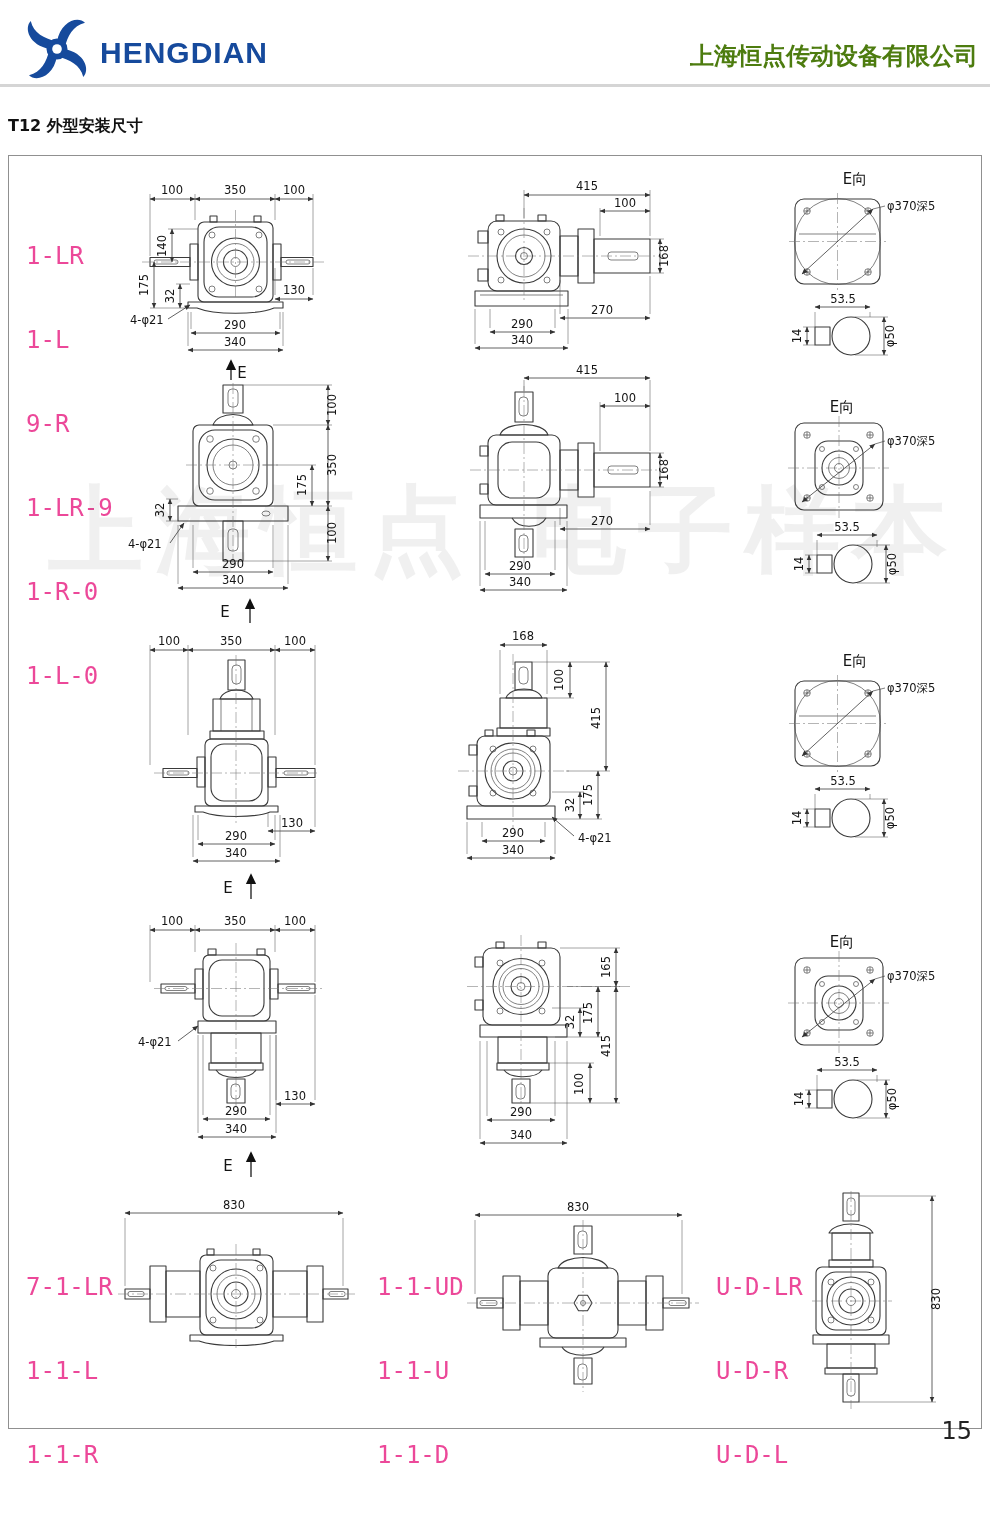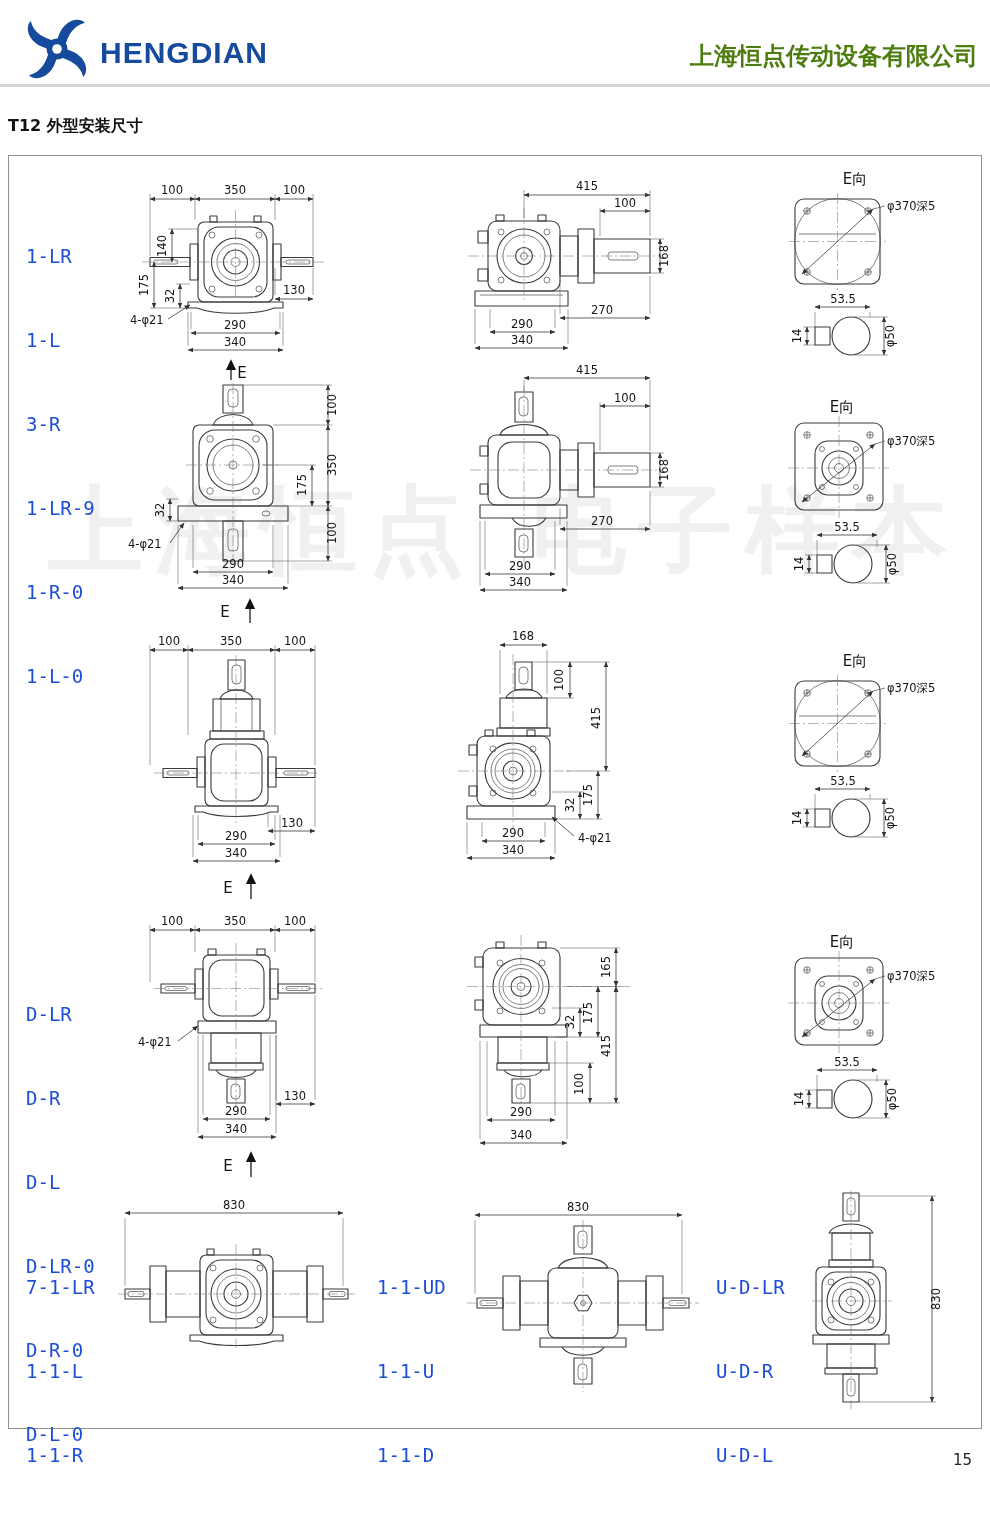--- a/index.html
+++ b/index.html
@@ -7,23 +7,23 @@
         font-family:"DejaVu Sans",sans-serif;color:#141414}
   
   .hdr-brand{position:absolute;left:100px;top:36px;font-size:30px;font-weight:600;
              color:#164a9c;letter-spacing:1px;font-family:"Liberation Sans",sans-serif}
   .hdr-company{position:absolute;right:12px;top:40px;font-size:24px;font-weight:700;color:#4d7c0f}
   .hdr-rule{position:absolute;left:0;top:84px;width:990px;height:3px;background:#d5d5d5}
   .doc-title{position:absolute;left:8px;top:116px;font-size:16px;font-weight:600;color:#111}
   .main-box{position:absolute;left:8px;top:155px;width:972px;height:1272px;border:1.5px solid #909090}
   
   .labels{position:absolute;font-family:"DejaVu Sans Mono","Liberation Mono",monospace;
-          font-size:19px;line-height:28px;color:#1d4ed8;white-space:pre}
+          font-size:24px;line-height:28px;color:#ec4899;white-space:pre}
   .note{position:absolute;left:113px;top:1392px;font-size:17.5px;font-weight:600;color:#1a1a1a;letter-spacing:1px}
-  .pageno{position:absolute;right:18px;top:1451px;font-size:15px;color:#222}
+  .pageno{position:absolute;right:18px;top:1417px;font-size:24px;color:#222}
   .watermark{position:absolute;left:48px;top:468px;z-index:3;pointer-events:none;white-space:nowrap;
              font-size:95px;font-weight:700;color:rgba(60,60,70,0.08);letter-spacing:12px}
   .watermark span{margin-right:55px}
   
   svg.drw{position:absolute;overflow:visible}
   .ol{fill:none;stroke:#3a3a3a;stroke-width:1.1;stroke-linejoin:round}
   .th{fill:none;stroke:#4a4a4a;stroke-width:.7}
   .ext{stroke:#5a5a5a;stroke-width:.55;fill:none}
   .cl{stroke:#777;stroke-width:.55;stroke-dasharray:11 3 2 3;fill:none}
   .dm{stroke:#3a3a3a;stroke-width:.8;fill:none;marker-start:url(#ar);marker-end:url(#ar)}
@@ -64,21 +64,21 @@
   <div class="hdr-rule"></div>
   <div class="doc-title">T12 外型安装尺寸</div>
   <div class="main-box"></div>
   <div class="watermark">
     <span>上海恒点</span><span>电子样本</span>
   </div>
 
   <div class="labels" style="left:26px;top:186px">
     <div>1-LR</div>
     <div>1-L</div>
-    <div>3-R</div>
+    <div>9-R</div>
     <div>1-LR-9</div>
     <div>1-R-0</div>
     <div>1-L-0</div>
   </div>
 
   <svg class="drw" style="left:128px;top:172px" width="210" height="210" viewBox="0 0 210 210">
     <g>
       <line class="ext" x1="22" y1="22" x2="22" y2="84"></line>
         <line class="ext" x1="67" y1="22" x2="67" y2="48"></line>
       <line class="ext" x1="147" y1="22" x2="147" y2="48"></line>
@@ -540,28 +540,20 @@
         <line class="ext" x1="40" y1="179" x2="28" y2="179"></line>
       <line class="dm" x1="32" y1="161" x2="32" y2="179"></line>
       <text transform="rotate(-90 26 170)" x="26" y="170">14</text>
       <line class="ext" x1="80" y1="151" x2="113" y2="151"></line>
         <line class="ext" x1="80" y1="189" x2="113" y2="189"></line>
       <line class="dm" x1="109" y1="151" x2="109" y2="189"></line>
       <text transform="rotate(-90 119 170)" x="119" y="170">φ50</text>
     </g>
   </svg>
 
-  <div class="labels" style="left:26px;top:944px">
-    <div>D-LR</div>
-    <div>D-R</div>
-    <div>D-L</div>
-    <div>D-LR-0</div>
-    <div>D-R-0</div>
-    <div>D-L-0</div>
-  </div>
 
   <svg class="drw" style="left:138px;top:903px" width="235" height="285" viewBox="0 0 235 285">
     <g>
       <line class="ext" x1="12" y1="22" x2="12" y2="79"></line>
         <line class="ext" x1="57" y1="22" x2="57" y2="49"></line>
       <line class="ext" x1="137" y1="22" x2="137" y2="49"></line>
         <line class="ext" x1="177" y1="22" x2="177" y2="79"></line>
       <line class="dm" x1="12" y1="27" x2="57" y2="27"></line>
         <line class="dm" x1="57" y1="27" x2="137" y2="27"></line>
       <line class="dm" x1="137" y1="27" x2="177" y2="27"></line>

